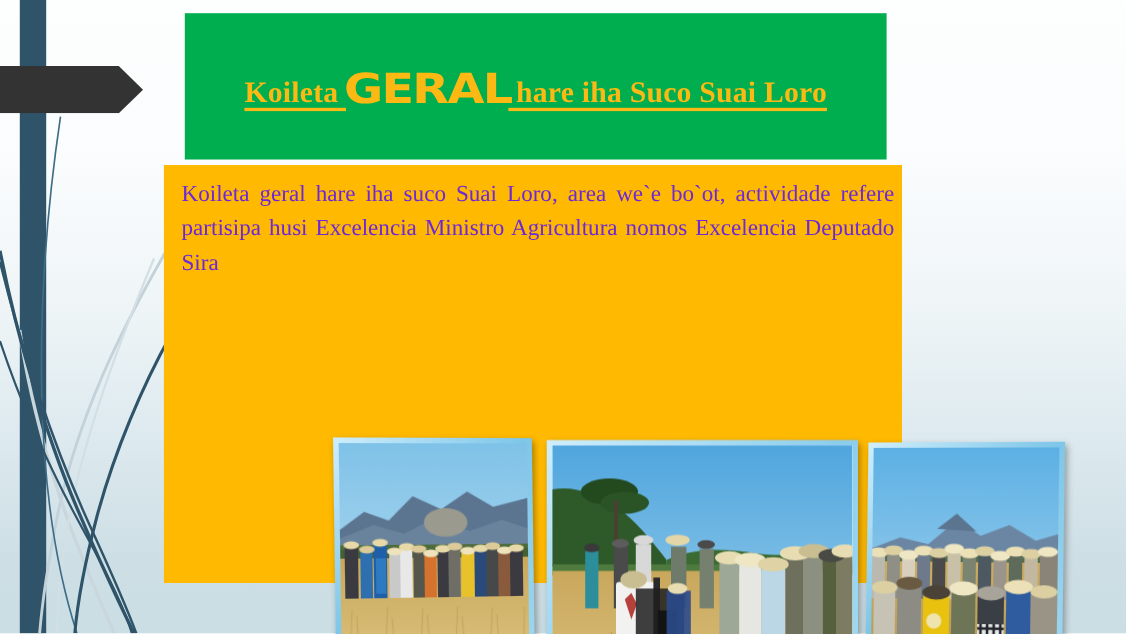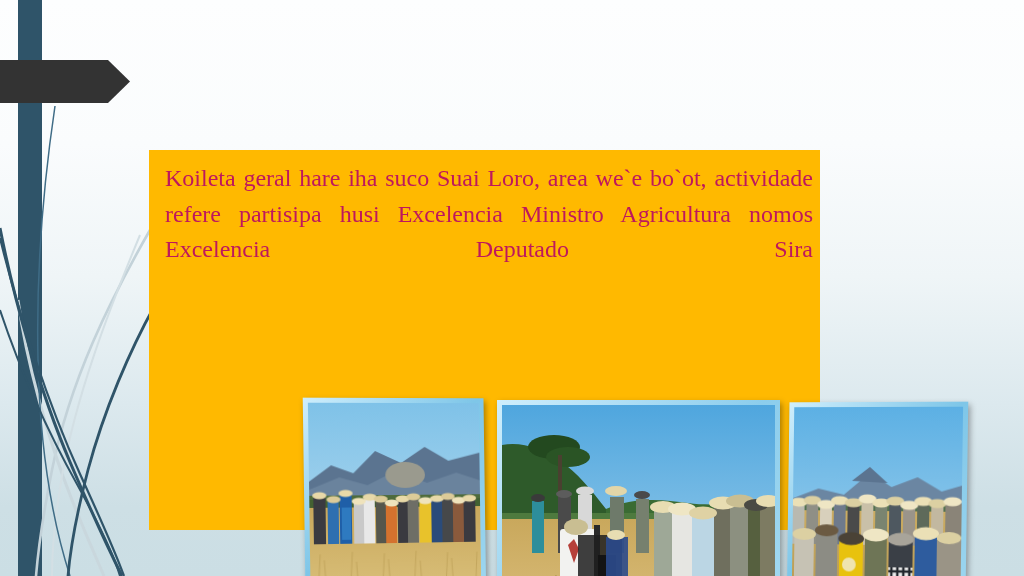--- a/index.html
+++ b/index.html
@@ -82,23 +82,23 @@
   #body-panel {
     position: absolute;
     left: 149px; top: 150px;
     width: 671px; height: 380px;
     background: #FFB900;
   }
   #body-text {
     position: absolute;
     left: 16px; top: 11px;
     width: 648px;
-    color: #be185d;
+    color: #6d28d9;
     font-family: "Liberation Serif", serif;
-    font-size: 24px;
+    font-size: 21px;
     line-height: 1.48;
     text-align: justify;
     text-justify: inter-word;
   }
   #body-text::after {
     content: "";
     display: inline-block;
     width: 100%;
   }
 
@@ -155,20 +155,23 @@
       <path d="M 0 238 C 18 312, 48 404, 80 474 C 102 522, 116 554, 124 576" fill="none" stroke="#2F5469" stroke-width="2.2"></path>
       <path d="M 155 305 C 130 350, 104 410, 88 470 C 76 516, 70 552, 68 576" fill="none" stroke="#2F5469" stroke-width="2.8"></path>
       <path d="M 0 310 C 20 370, 48 432, 78 486 C 100 526, 114 556, 120 576" fill="none" stroke="#2F5469" stroke-width="2"></path>
     </svg>
 
     <svg class="deco-arrow" viewBox="0 0 130 43" preserveAspectRatio="none">
       <polygon points="0,0 108,0 130,21.5 108,43 0,43" fill="#333333"></polygon>
     </svg>
   </div>
 
+  <div id="title-bar">
+    <div id="title-text"><span>Koileta </span><span class="geral">GERAL</span><span> hare iha Suco Suai Loro</span></div>
+  </div>
 
   <div id="body-panel">
 
     <div id="body-text">Koileta geral hare iha suco Suai Loro, area we`e bo`ot, actividade refere partisipa husi Excelencia Ministro Agricultura nomos Excelencia Deputado Sira</div>
 
     <div class="photo" id="photo-left">
       <div class="frame-inner">
         <svg viewBox="0 0 172 248" preserveAspectRatio="none">
           <defs>
             <linearGradient id="sky1" x1="0" y1="0" x2="0" y2="1">

